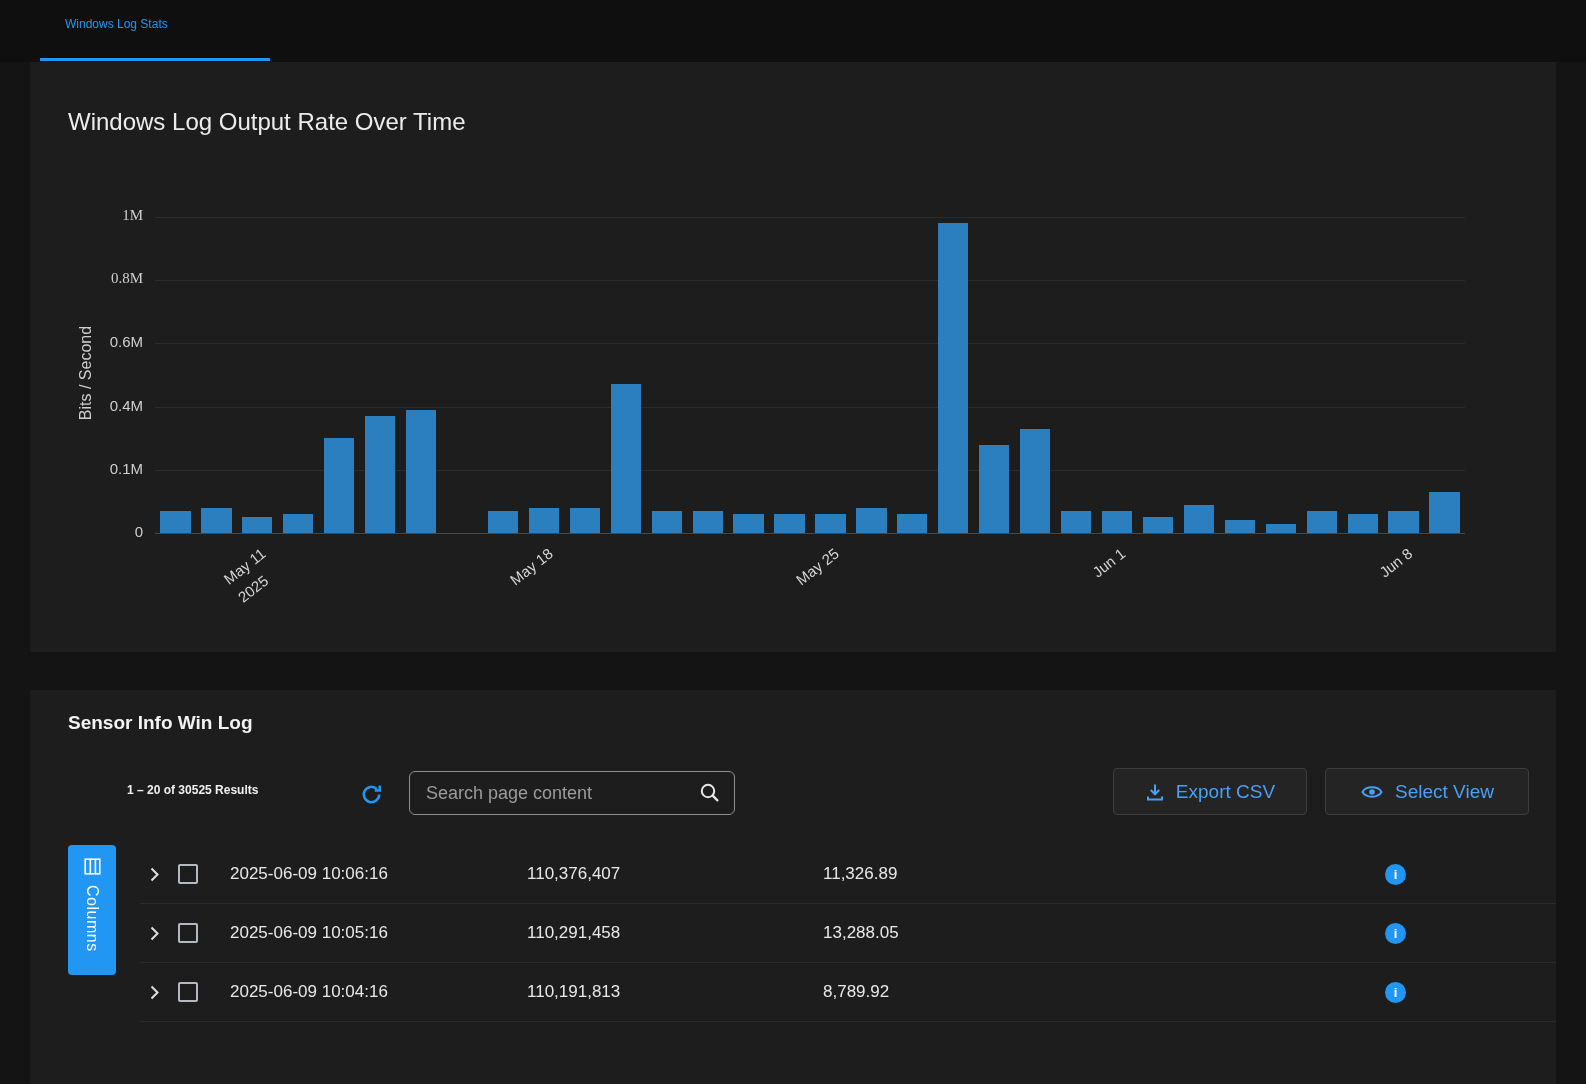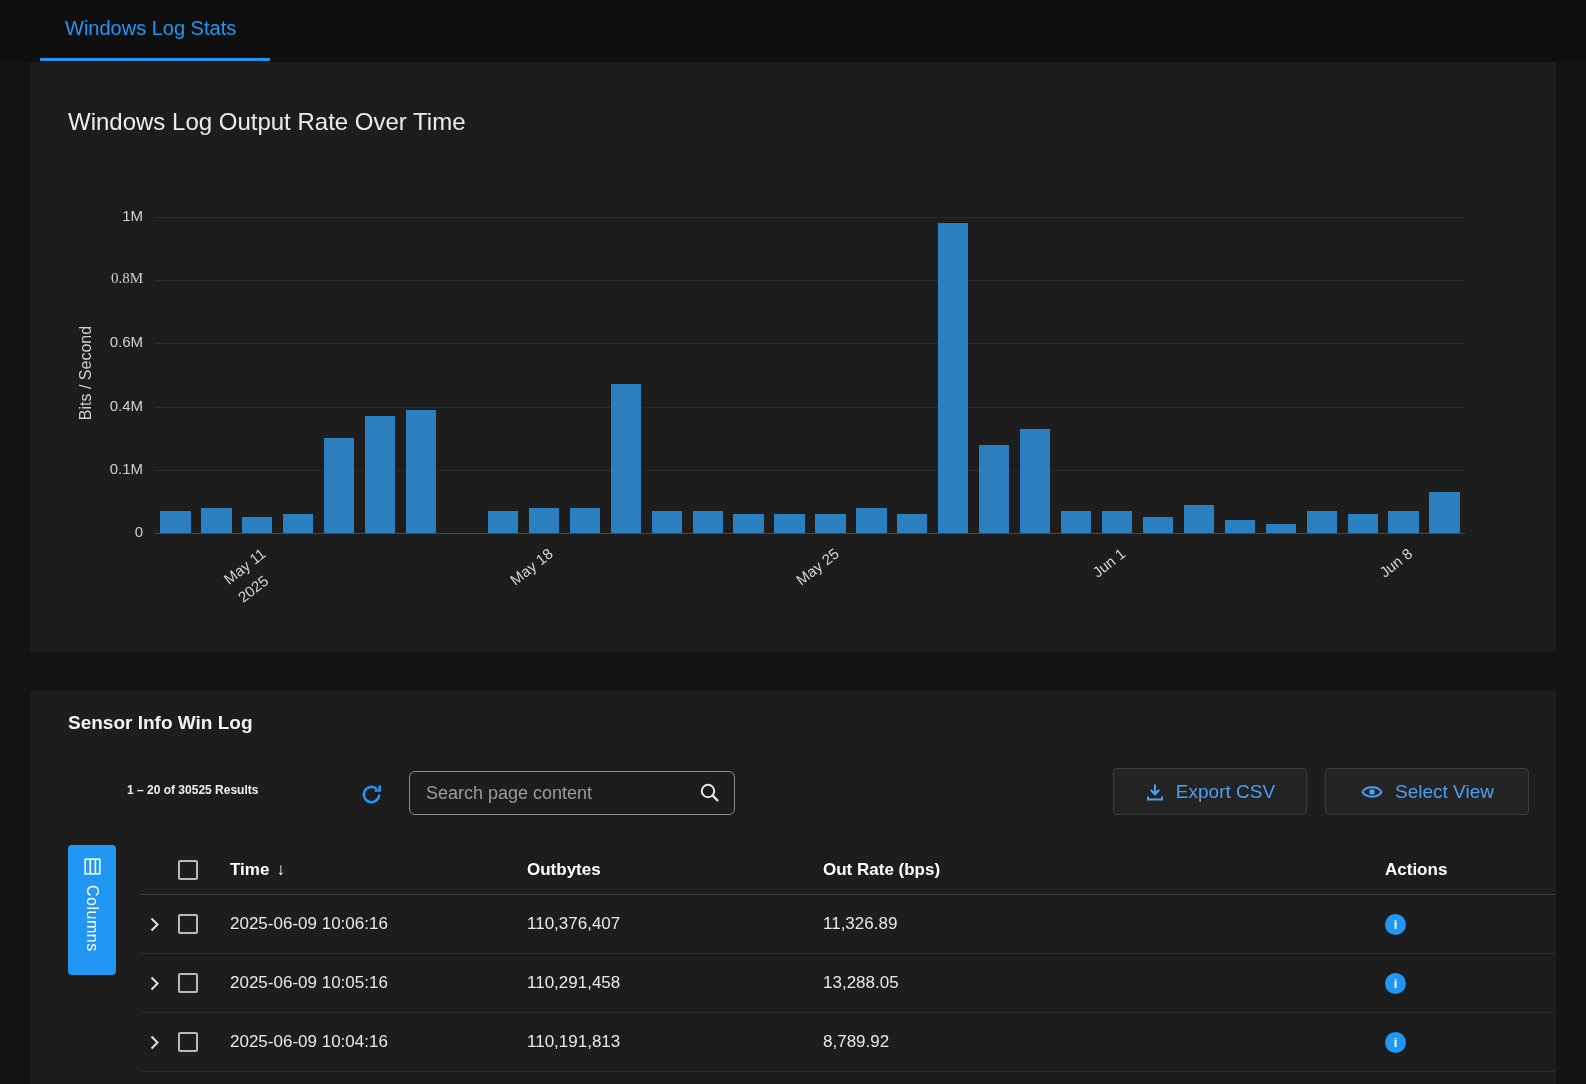--- a/index.html
+++ b/index.html
@@ -3,21 +3,21 @@
 <meta charset="utf-8">
 <style>
   * { box-sizing: border-box; }
   html,body { margin:0; padding:0; }
   body {
     width:1586px; height:1084px; position:relative; overflow:hidden;
     background:#141414; color:#e6e6e6;
     font-family:"Liberation Sans", sans-serif;
   }
   .header-strip { position:absolute; left:0; top:0; width:1586px; height:62px; background:#0f0f0f; }
-  .tab { position:absolute; left:65px; top:17px; font-size:20px; color:#2196f3; cursor:pointer; }
+  .tab { position:absolute; left:65px; top:17px; font-size:12px; color:#2196f3; cursor:pointer; }
   .tab-underline { position:absolute; left:40px; top:58px; width:230px; height:3px; background:#2196f3; }
 
   .chart-card { position:absolute; left:30px; top:62px; width:1526px; height:590px; background:#1d1d1d; }
   .table-card { position:absolute; left:30px; top:690px; width:1526px; height:394px; background:#1d1d1d; }
 
   .chart-title { position:absolute; left:68px; top:108px; font-size:24px; color:#ececec; }
   .y-title {
     position:absolute; left:86px; top:373px; white-space:nowrap;
     transform:translate(-50%,-50%) rotate(-90deg); font-size:16px; color:#d0d0d0;
   }
@@ -107,21 +107,21 @@
     <div class="ytick" style="top: 306px;">0</div>
     <div class="gridline" style="top: 252.8px;"></div>
     <div class="ytick" style="top: 242.8px;">0.1M</div>
     <div class="gridline" style="top: 189.6px;"></div>
     <div class="ytick" style="top: 179.6px;">0.4M</div>
     <div class="gridline" style="top: 126.4px;"></div>
     <div class="ytick" style="top: 116.4px;">0.6M</div>
     <div class="gridline" style="top: 63.2px;"></div>
     <div class="ytick" style="top: 53.2px; font-family: Liberation Serif, serif;">0.8M</div>
     <div class="gridline" style="top: 0px;"></div>
-    <div class="ytick" style="top: -10px;">1M</div>
+    <div class="ytick" style="top: -10px; font-family: Liberation Serif, serif;">1M</div>
     <div class="bar" style="left: 5.32188px; width: 30.2937px; height: 22.12px; background: rgb(43, 127, 190);"></div>
     <div class="bar" style="left: 46.2594px; width: 30.2937px; height: 25.28px; background: rgb(43, 127, 190);"></div>
     <div class="bar" style="left: 87.1969px; width: 30.2937px; height: 15.8px; background: rgb(43, 127, 190);"></div>
     <div class="bar" style="left: 128.134px; width: 30.2937px; height: 18.96px; background: rgb(43, 127, 190);"></div>
     <div class="bar" style="left: 169.072px; width: 30.2937px; height: 94.8px; background: rgb(43, 127, 190);"></div>
     <div class="bar" style="left: 210.009px; width: 30.2937px; height: 116.92px; background: rgb(43, 127, 190);"></div>
     <div class="bar" style="left: 250.947px; width: 30.2937px; height: 123.24px; background: rgb(43, 127, 190);"></div>
     <div class="bar" style="left: 332.822px; width: 30.2937px; height: 22.12px; background: rgb(43, 127, 190);"></div>
     <div class="bar" style="left: 373.759px; width: 30.2937px; height: 25.28px; background: rgb(43, 127, 190);"></div>
     <div class="bar" style="left: 414.697px; width: 30.2937px; height: 25.28px; background: rgb(43, 127, 190);"></div>
@@ -203,33 +203,20 @@
     <svg width="17" height="17" viewBox="0 0 17 17">
       <rect x="1.2" y="1.2" width="14.6" height="14.6" fill="none" stroke="#ffffff" stroke-width="1.6"></rect>
       <line x1="6.3" y1="1.2" x2="6.3" y2="15.8" stroke="#ffffff" stroke-width="1.6"></line>
       <line x1="11.4" y1="1.2" x2="11.4" y2="15.8" stroke="#ffffff" stroke-width="1.6"></line>
     </svg>
   </span>
   <span class="columns-label">Columns</span>
 </div>
 
 <div class="table-wrap">
-  <div class="thead">
-    <div class="col-expand"></div>
-    <div class="col-check">
-        <span class="checkbox"></span>
-      </div>
-    <div class="col-time">
-      <span>Time</span>
-      <span class="sort-icon">↓</span>
-    </div>
-    <div class="col-outbytes">Outbytes</div>
-    <div class="col-outrate">Out Rate (bps)</div>
-    <div class="col-actions">Actions</div>
-  </div>
   <div>
   <div class="trow">
     <div class="col-expand">
       <span class="chev">
         <svg width="11" height="17" viewBox="0 0 11 17">
           <path d="M2.5 2.5l6 6-6 6" fill="none" stroke="#e0e0e0" stroke-width="2"></path>
         </svg>
       </span>
     </div>
     <div class="col-check">

